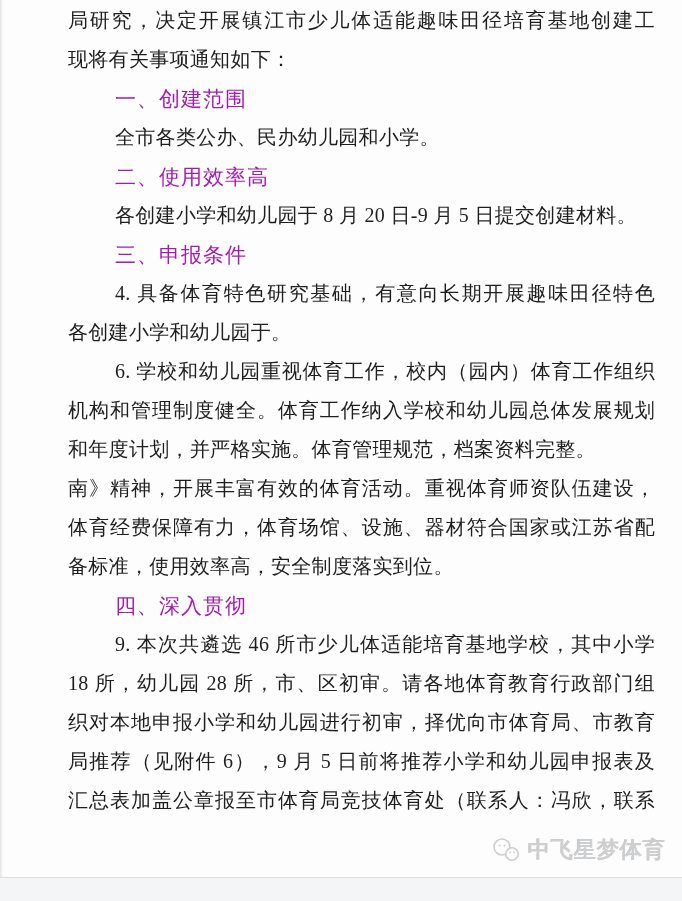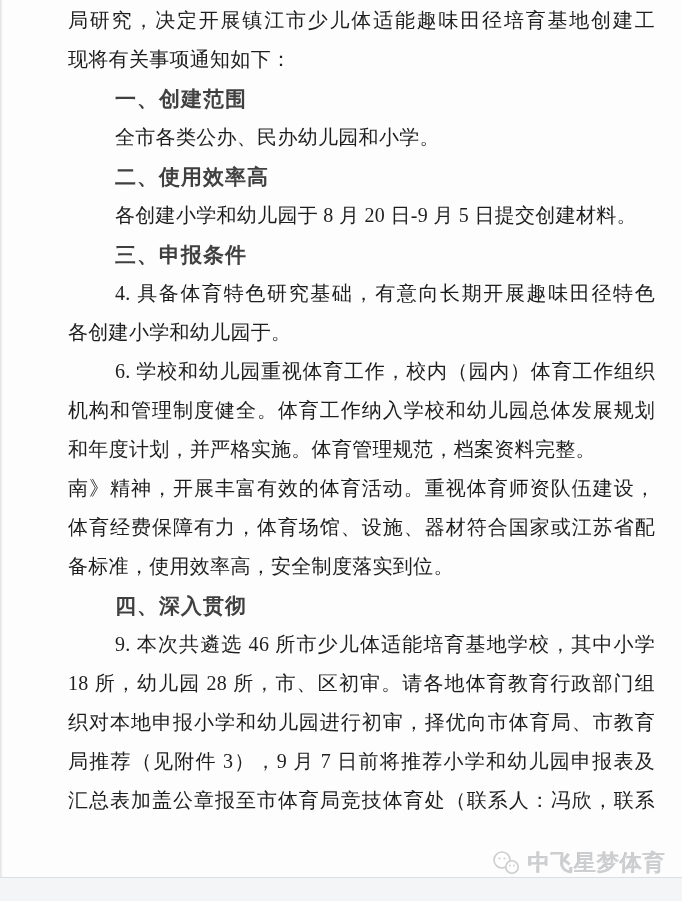--- a/index.html
+++ b/index.html
@@ -31,29 +31,29 @@
     overflow: hidden;
   }
   .ind { text-indent: 47px; }
   .j {
     text-align: justify;
     text-align-last: justify;
     text-justify: inter-character;
   }
   .h {
     font-family: "Liberation Sans", sans-serif;
-    font-weight: 700;
+    font-weight: 400;
     font-size: 21px;
-    color: #404040;
+    color: #a21caf;
     letter-spacing: 1px;
   }
   .watermark {
     position: absolute;
     right: 16px;
-    bottom: 23px;
+    bottom: 36px;
     display: flex;
     align-items: center;
     gap: 5px;
   }
   .wm-logo svg { display: block; }
   .wm-text {
     font-family: "Liberation Sans", sans-serif;
     font-weight: 700;
     font-size: 22px;
     letter-spacing: 1px;
@@ -87,21 +87,21 @@
     <div class="line ind j">6. 学校和幼儿园重视体育工作，校内（园内）体育工作组织</div>
     <div class="line j">机构和管理制度健全。体育工作纳入学校和幼儿园总体发展规划</div>
     <div class="line">和年度计划，并严格实施。体育管理规范，档案资料完整。</div>
     <div class="line j">南》精神，开展丰富有效的体育活动。重视体育师资队伍建设，</div>
     <div class="line j">体育经费保障有力，体育场馆、设施、器材符合国家或江苏省配</div>
     <div class="line">备标准，使用效率高，安全制度落实到位。</div>
     <div class="line h ind">四、深入贯彻</div>
     <div class="line ind j">9. 本次共遴选 46 所市少儿体适能培育基地学校，其中小学</div>
     <div class="line j">18 所，幼儿园 28 所，市、区初审。请各地体育教育行政部门组</div>
     <div class="line j">织对本地申报小学和幼儿园进行初审，择优向市体育局、市教育</div>
-    <div class="line j">局推荐（见附件 3），9 月 7 日前将推荐小学和幼儿园申报表及</div>
+    <div class="line j">局推荐（见附件 6），9 月 5 日前将推荐小学和幼儿园申报表及</div>
     <div class="line j">汇总表加盖公章报至市体育局竞技体育处（联系人：冯欣，联系</div>
   </div>
 
   <div class="watermark">
     <span class="wm-logo">
       <svg width="32" height="27" viewBox="0 0 32 27">
         <circle cx="11" cy="10" r="8" fill="#ffffff" stroke="#cdced0" stroke-width="1.6"></circle>
         <circle cx="21" cy="17" r="6.2" fill="#ffffff" stroke="#cdced0" stroke-width="1.6"></circle>
         <circle cx="8.5" cy="8.5" r="1.1" fill="#cdced0"></circle>
         <circle cx="13.5" cy="8.5" r="1.1" fill="#cdced0"></circle>

